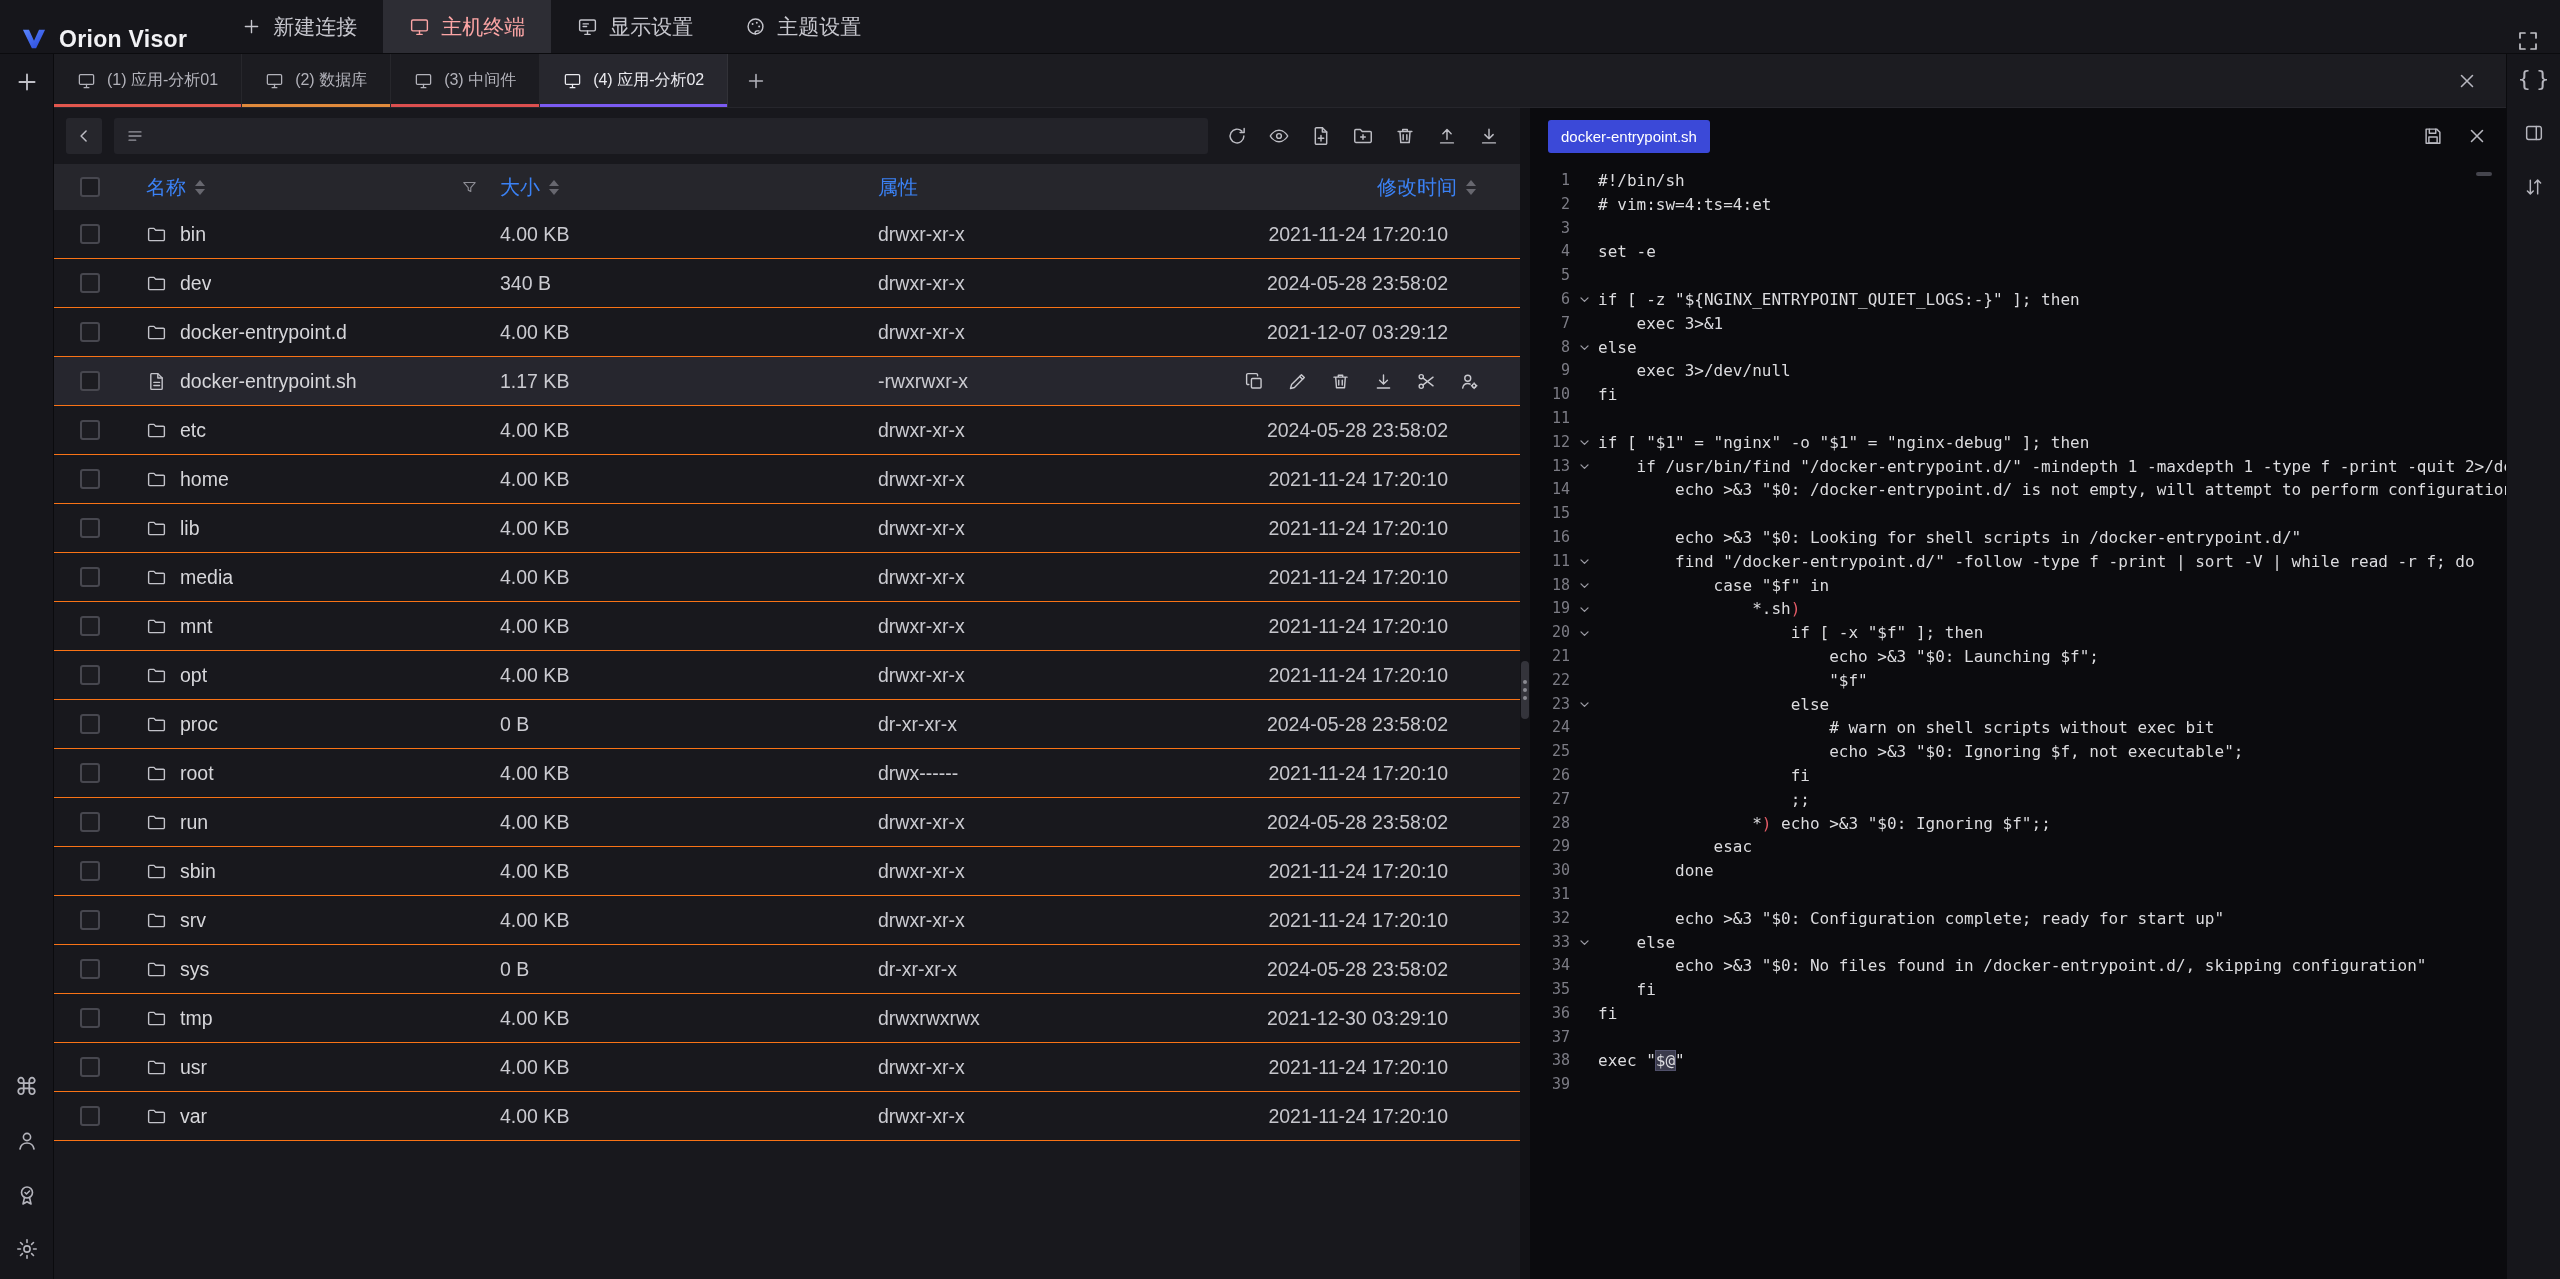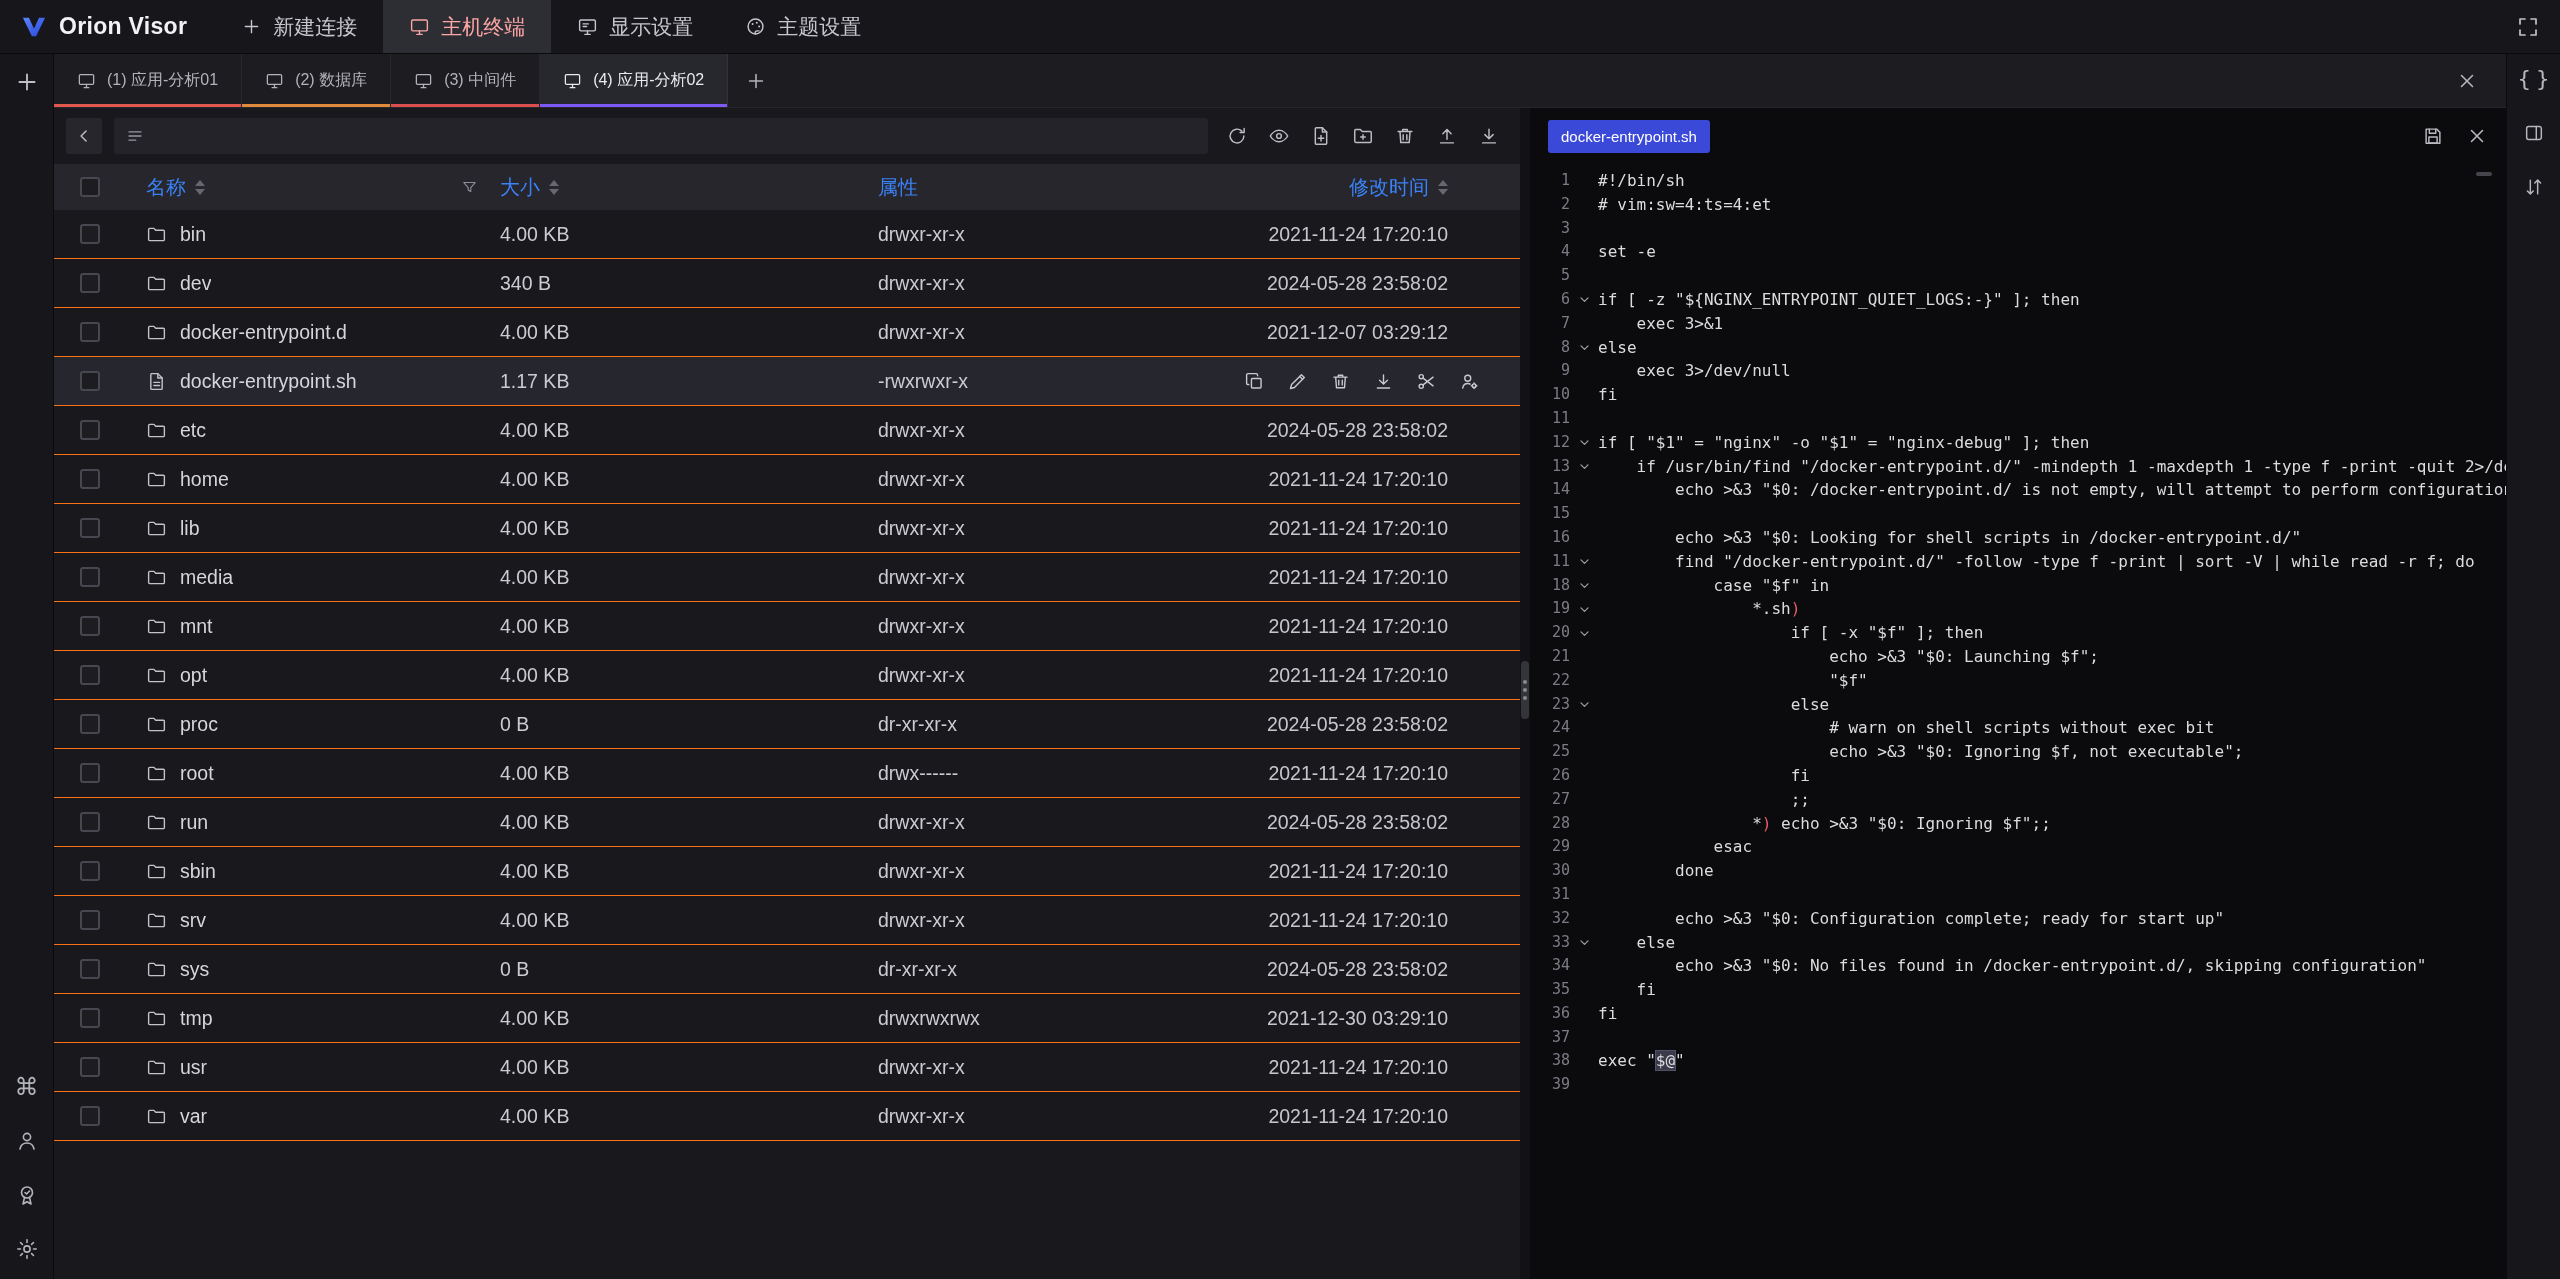--- a/index.html
+++ b/index.html
@@ -4,21 +4,21 @@
 <style>
   *{margin:0;padding:0;box-sizing:border-box}
   html,body{width:2560px;height:1279px;overflow:hidden}
   body{background:#101014;font-family:"Liberation Sans","DejaVu Sans",sans-serif;color:#d5d5d8}
   .icon,.ticon{display:inline-flex;align-items:center;justify-content:center;line-height:1}
   .icon svg{display:block}
   .ticon{font-family:"DejaVu Sans","Liberation Sans",sans-serif}
   .app{display:flex;flex-direction:column;height:100%}
 
   
-  .topbar{flex:0 0 54px;background:#16161b;display:flex;align-items:center;border-bottom:1px solid #0b0b0e}
+  .topbar{flex:0 0 54px;background:#16161b;display:flex;align-items:flex-end;border-bottom:1px solid #0b0b0e}
   .logo{display:flex;align-items:center;gap:11px;padding:0 28px 0 20px}
   .logo-text{font-size:23px;font-weight:bold;color:#f2f2f5;letter-spacing:.3px;white-space:nowrap}
   .menu{display:flex;height:100%}
   .menu-item{display:flex;align-items:center;gap:11px;padding:5px 26px;font-size:21px;color:#c6c6cd;cursor:pointer;white-space:nowrap}
   .menu-item.active{background:#2d2d34;color:#fca5a5}
   .topbar-right{margin-left:auto;padding-right:20px;color:#c2c2c8;display:flex;align-items:center}
 
   
   .shell{flex:1;display:flex;min-height:0}
   .left-rail{flex:0 0 54px;background:#16161b;border-right:1px solid #0b0b0e;display:flex;flex-direction:column;align-items:center;padding:15px 0 18px;color:#c0c0c7}
@@ -47,21 +47,21 @@
 
   .grid-cols{display:grid;grid-template-columns:72px 374px 378px 380px 262px;align-items:center}
   .fm-header{flex:0 0 46px;background:#26262c;font-size:20px;color:#3b82f6}
   .fm-header .hcell{display:flex;align-items:center}
   .cell-pad{padding-left:20px}
   .carets{display:inline-flex;flex-direction:column;gap:3px;margin-left:9px}
   .carets i{display:block;width:0;height:0;border-left:5px solid transparent;border-right:5px solid transparent}
   .c-up{border-bottom:6px solid #67676f}
   .c-down{border-top:6px solid #67676f}
   .funnel{margin-left:auto;margin-right:22px;color:#8d8d95}
-  .head-mtime{justify-content:flex-end;padding-right:72px}
+  .head-mtime{justify-content:flex-end;padding-right:44px}
 
   .fm-rows{flex:1;overflow:hidden}
   .fm-row{height:49px;border-bottom:1px solid #f97316;font-size:19.5px;color:#cbcbd1;cursor:pointer}
   .fm-row.hover{background:#26262e}
   .cell{display:flex;align-items:center;min-width:0}
   .cell.check{justify-content:center}
   .cell.name{gap:13px;padding-left:20px;color:#d6d6da}
   .cell.name .icon{color:#c3c3ca}
   .cell.mtime{justify-content:flex-end;padding-right:72px;color:#c6c6cc}
   .cell.actions{gap:22px;padding-right:40px;color:#c9c9cf}

